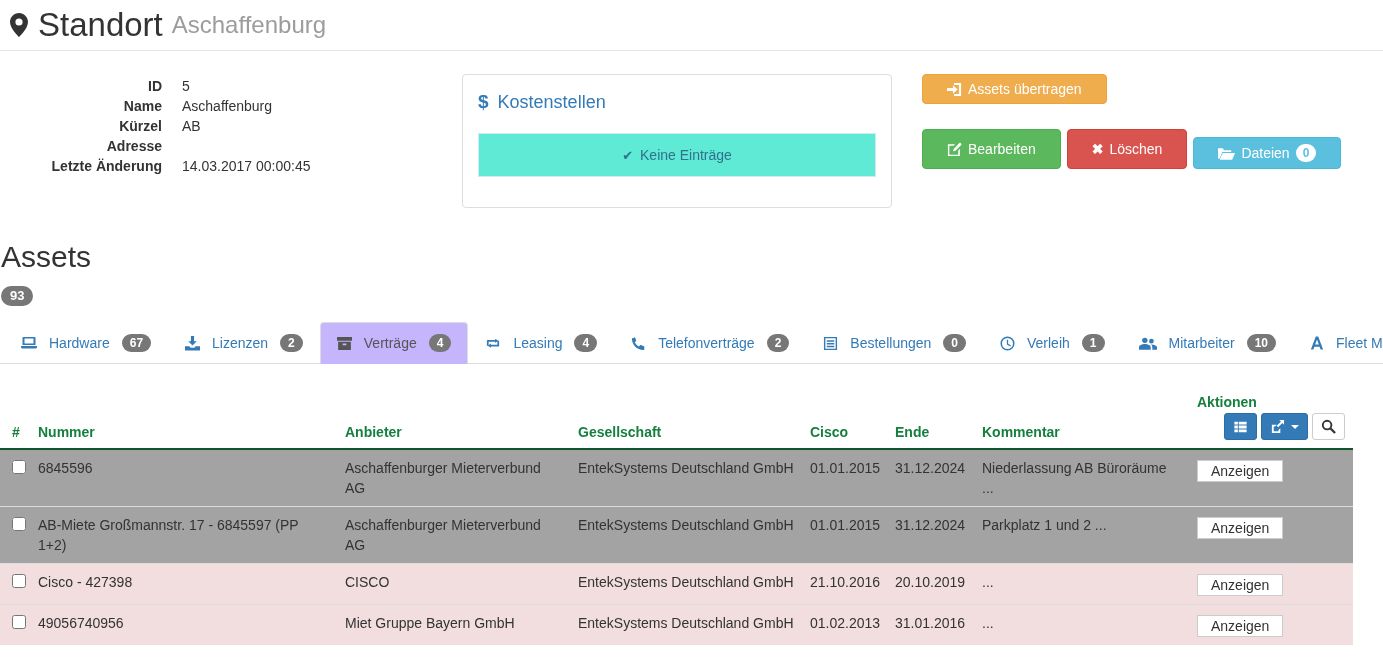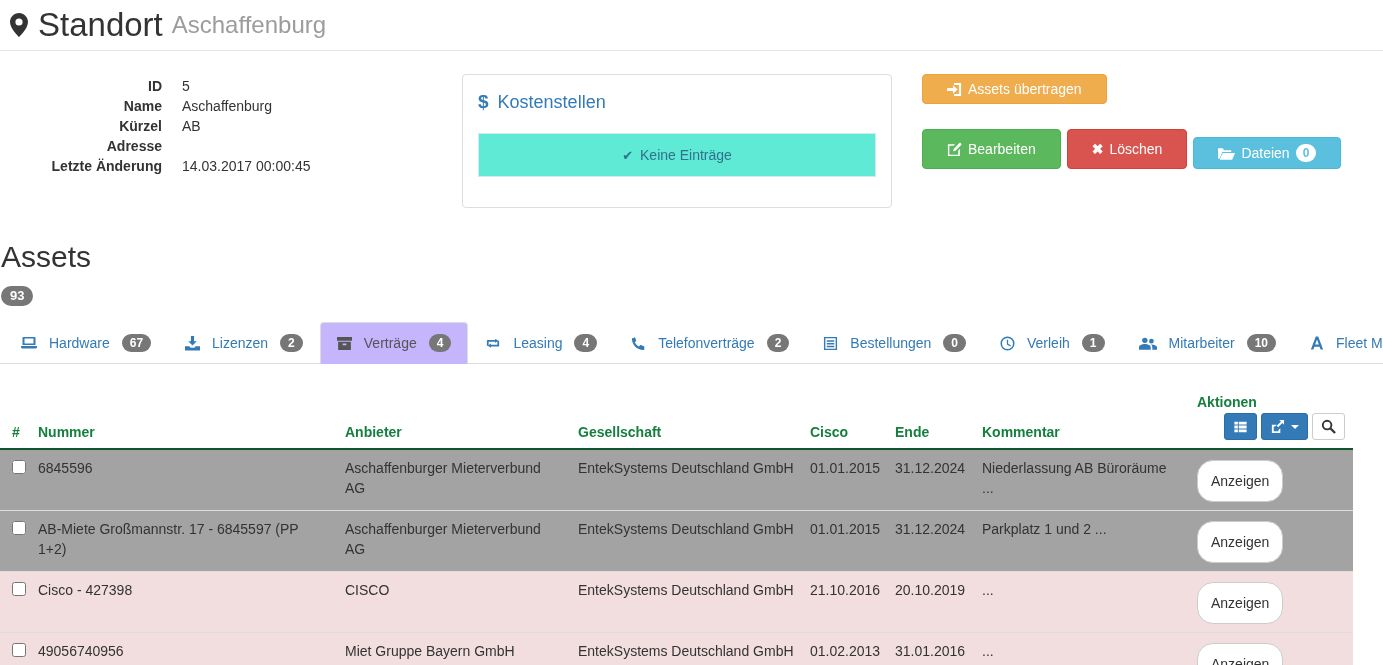--- a/index.html
+++ b/index.html
@@ -88,21 +88,21 @@
     padding:5px 8px; display:flex; align-items:center; color:#fff; gap:4px; cursor:pointer;
   }
   .tb-btn.light { background:#fff; border-color:#ccc; color:#333; }
   .caret-down { width:0; height:0; border-left:4px solid transparent; border-right:4px solid transparent; border-top:4px solid #fff; margin-left:2px; }
 
   tbody td { padding:8px; border-top:1px solid #ddd; vertical-align:top; line-height:20px; }
   .row-success td { background:#a3a3a3; }
   .row-danger td  { background:#f2dede; }
   td.cell-action { padding-top:10px; }
   .anzeigen-btn {
-    background:#fff; border:1px solid #ccc; border-radius:16px; padding:12px 13px;
+    background:#fff; border:1px solid #ccc; border-radius:0; padding:2px 13px;
     font-size:14px; color:#333; cursor:pointer; font-family:inherit;
   }
   input[type=checkbox] { width:14px; height:14px; margin:2px 0 0 0; }
 </style>
 </head>
 <body>
 
 <div class="page-header">
   <span class="pin-wrap">
     <svg width="18" height="24" viewBox="0 0 12 16" fill="#333">

